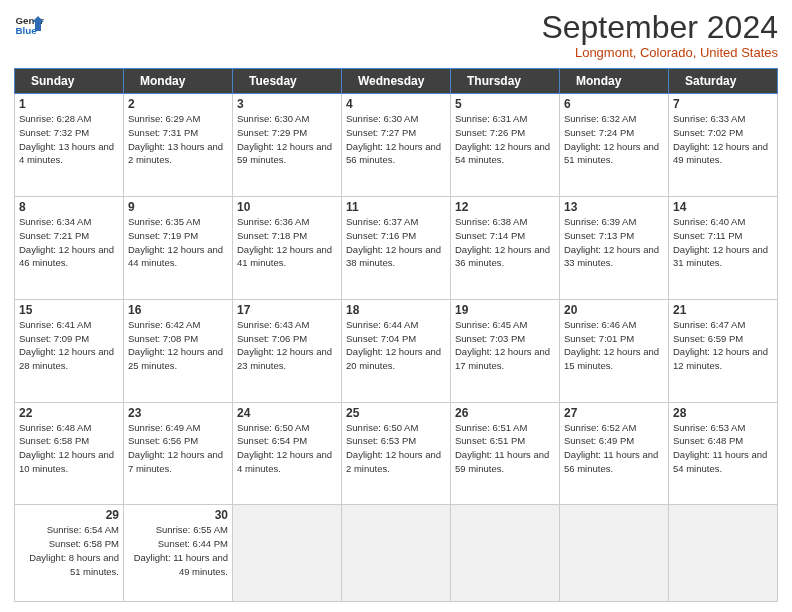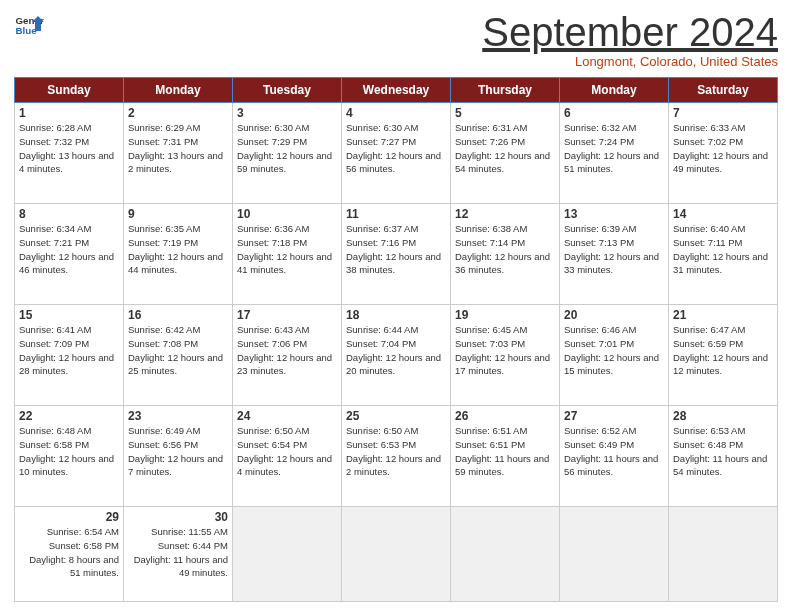--- a/index.html
+++ b/index.html
@@ -29,44 +29,43 @@
       gap: 4px;
     }
     .logo-icon {
       width: 30px;
       height: 30px;
     }
     .title-area {
       text-align: right;
     }
     .month-title {
-      font-size: 40px;
+      font-size: 32px;
       font-weight: normal;
       color: #333;
       line-height: 1.1;
-      text-decoration: underline;
     }
     .location {
       font-size: 13px;
       color: #c2410c;
     }
     .calendar {
       flex: 1;
       border: 1px solid #ccc;
       border-collapse: collapse;
       width: 100%;
       table-layout: fixed;
     }
     .calendar th {
-      background: #7f1d1d;
+      background: #404040;
       color: #fff;
       font-size: 12px;
       font-weight: bold;
       padding: 5px 16px;
-      text-align: center;
+      text-align: left;
       border: 1px solid #4a84c9;
     }
     .calendar td {
       vertical-align: top;
       padding: 3px 4px;
       border: 1px solid #ccc;
       font-size: 9.5px;
       color: #333;
       background: #fff;
       height: 82px;
@@ -356,21 +355,21 @@
         <span class="day-number">29</span>
         <div class="day-info">
           <span>Sunrise: 6:54 AM</span><br>
           <span>Sunset: 6:58 PM</span><br>
           <span>Daylight: 8 hours and 51 minutes.</span>
         </div>
       </td>
           <td>
         <span class="day-number">30</span>
         <div class="day-info">
-          <span>Sunrise: 11:55 AM</span><br>
+          <span>Sunrise: 6:55 AM</span><br>
           <span>Sunset: 6:44 PM</span><br>
           <span>Daylight: 11 hours and 49 minutes.</span>
         </div>
       </td>
           <td class="empty"></td>
           <td class="empty"></td>
           <td class="empty"></td>
           <td class="empty"></td>
           <td class="empty"></td>
         </tr>

